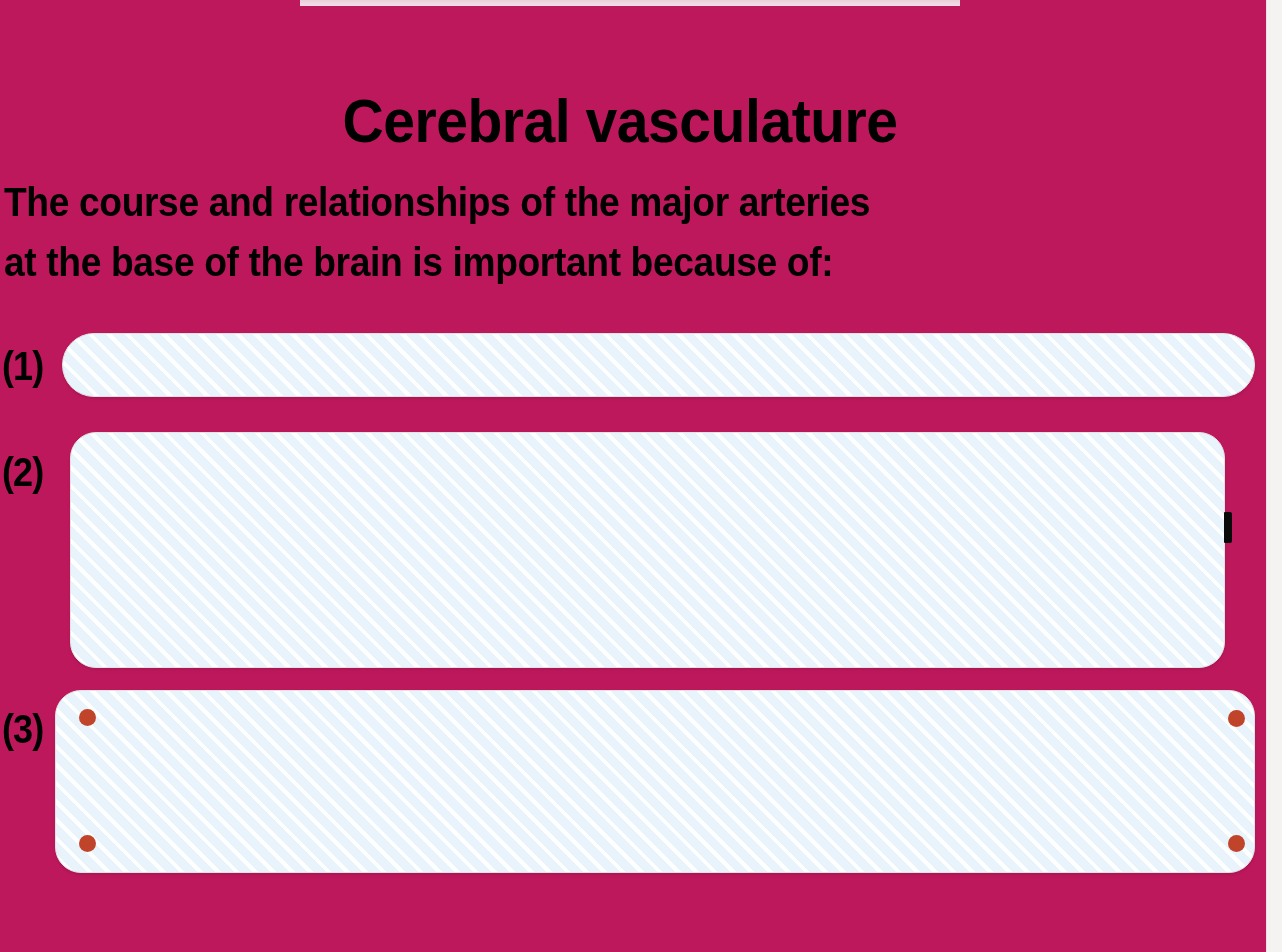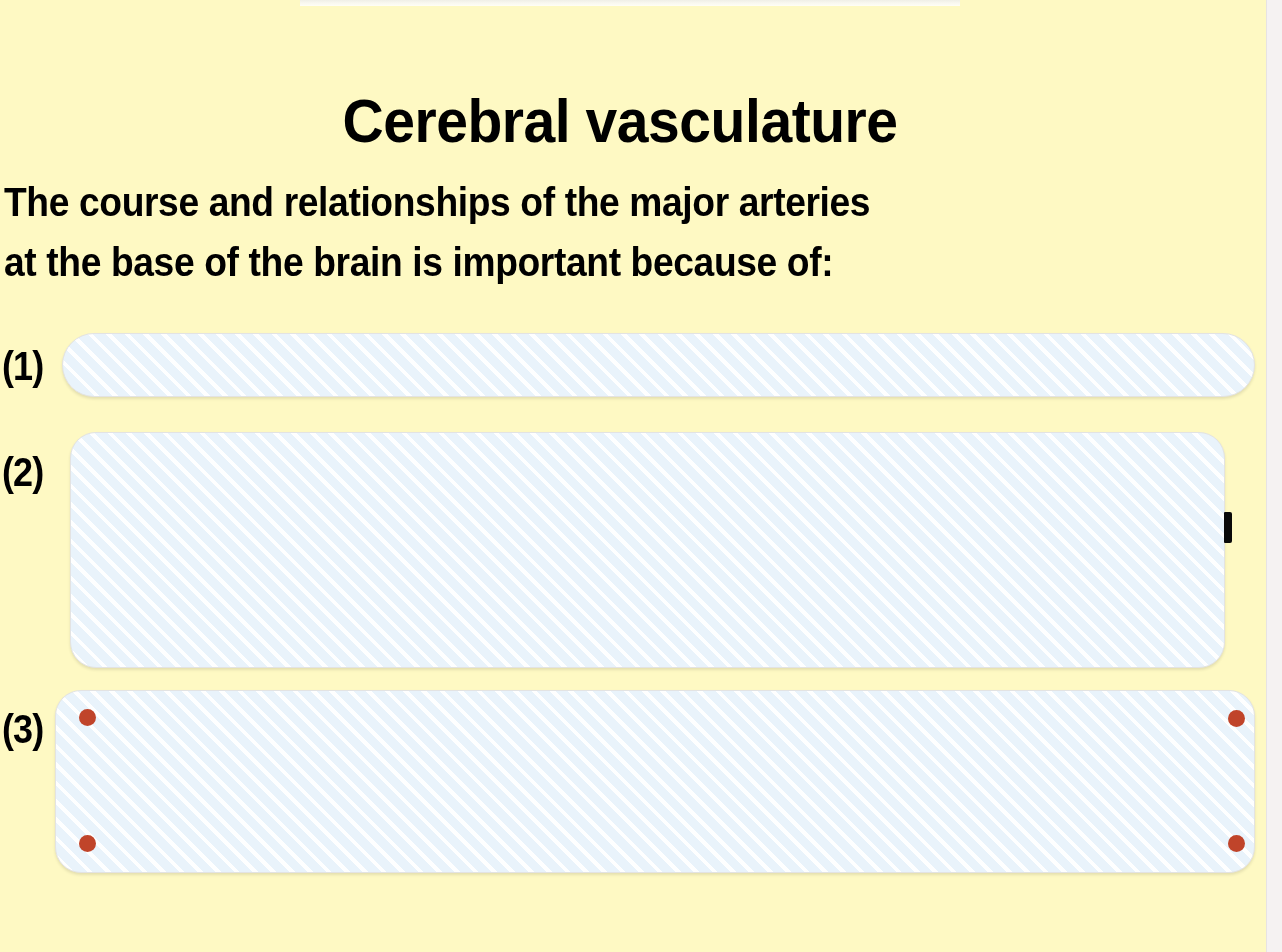--- a/index.html
+++ b/index.html
@@ -15,21 +15,21 @@
     position: relative;
   }
 
   
   #slide {
     position: absolute;
     left: 0;
     top: 0;
     width: 1266px;
     height: 952px;
-    background: #fef9c3;
+    background: #be185d;
     overflow: hidden;
   }
 
   
   #top-shadow {
     position: absolute;
     left: 300px;
     top: 0;
     width: 660px;
     height: 6px;

